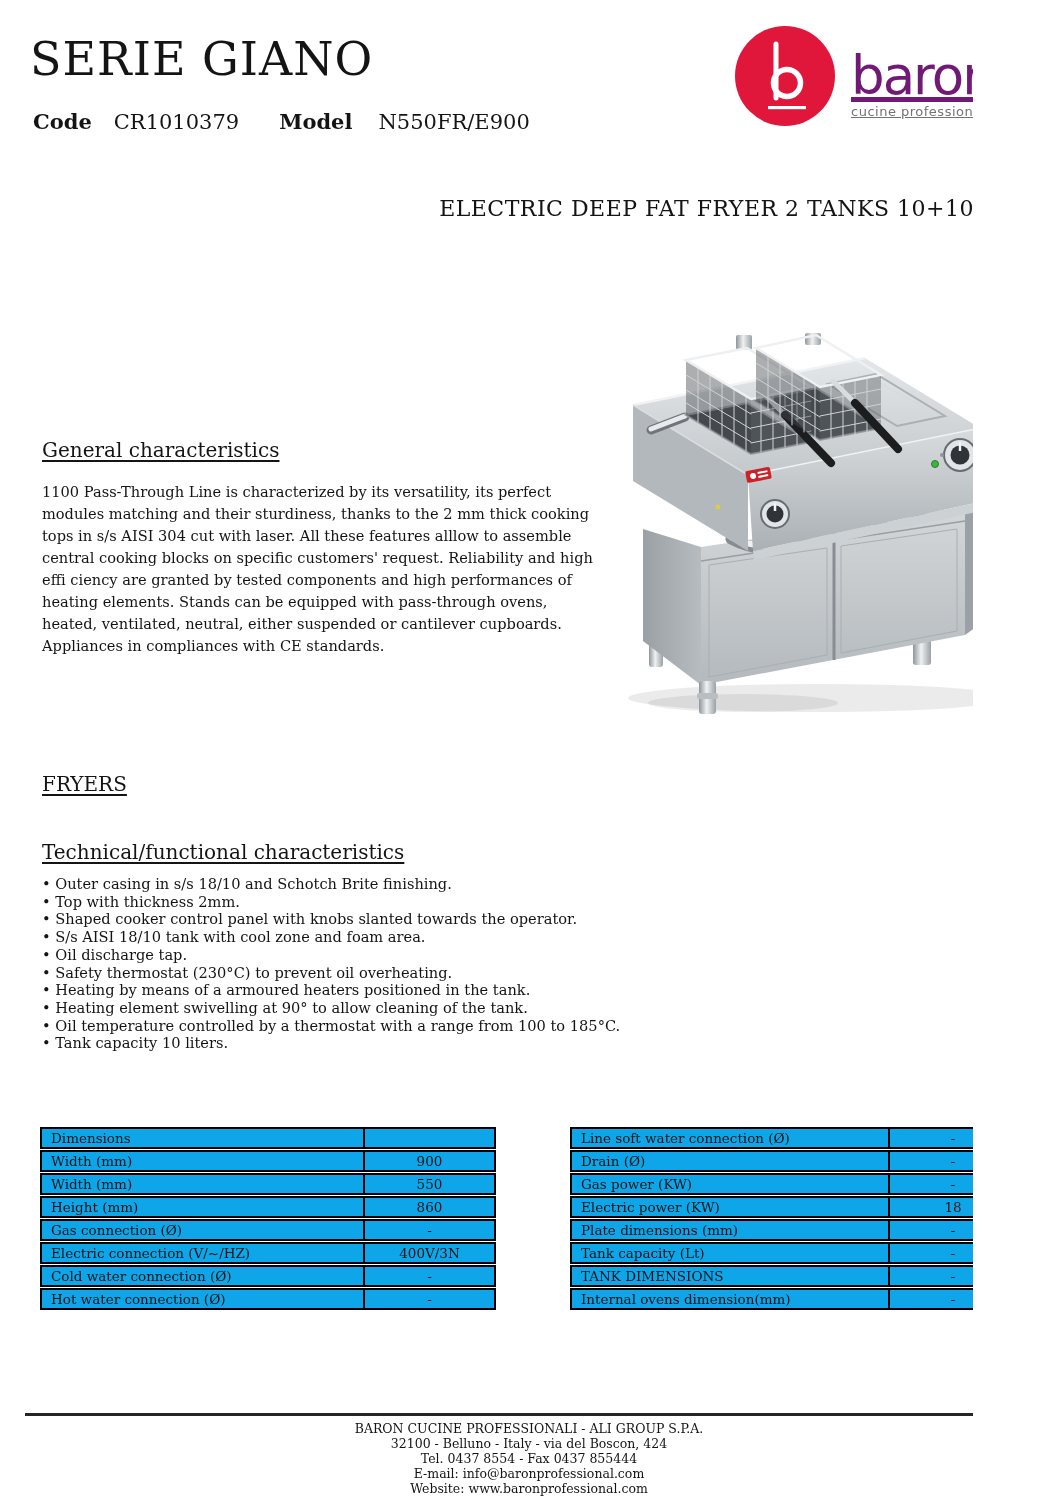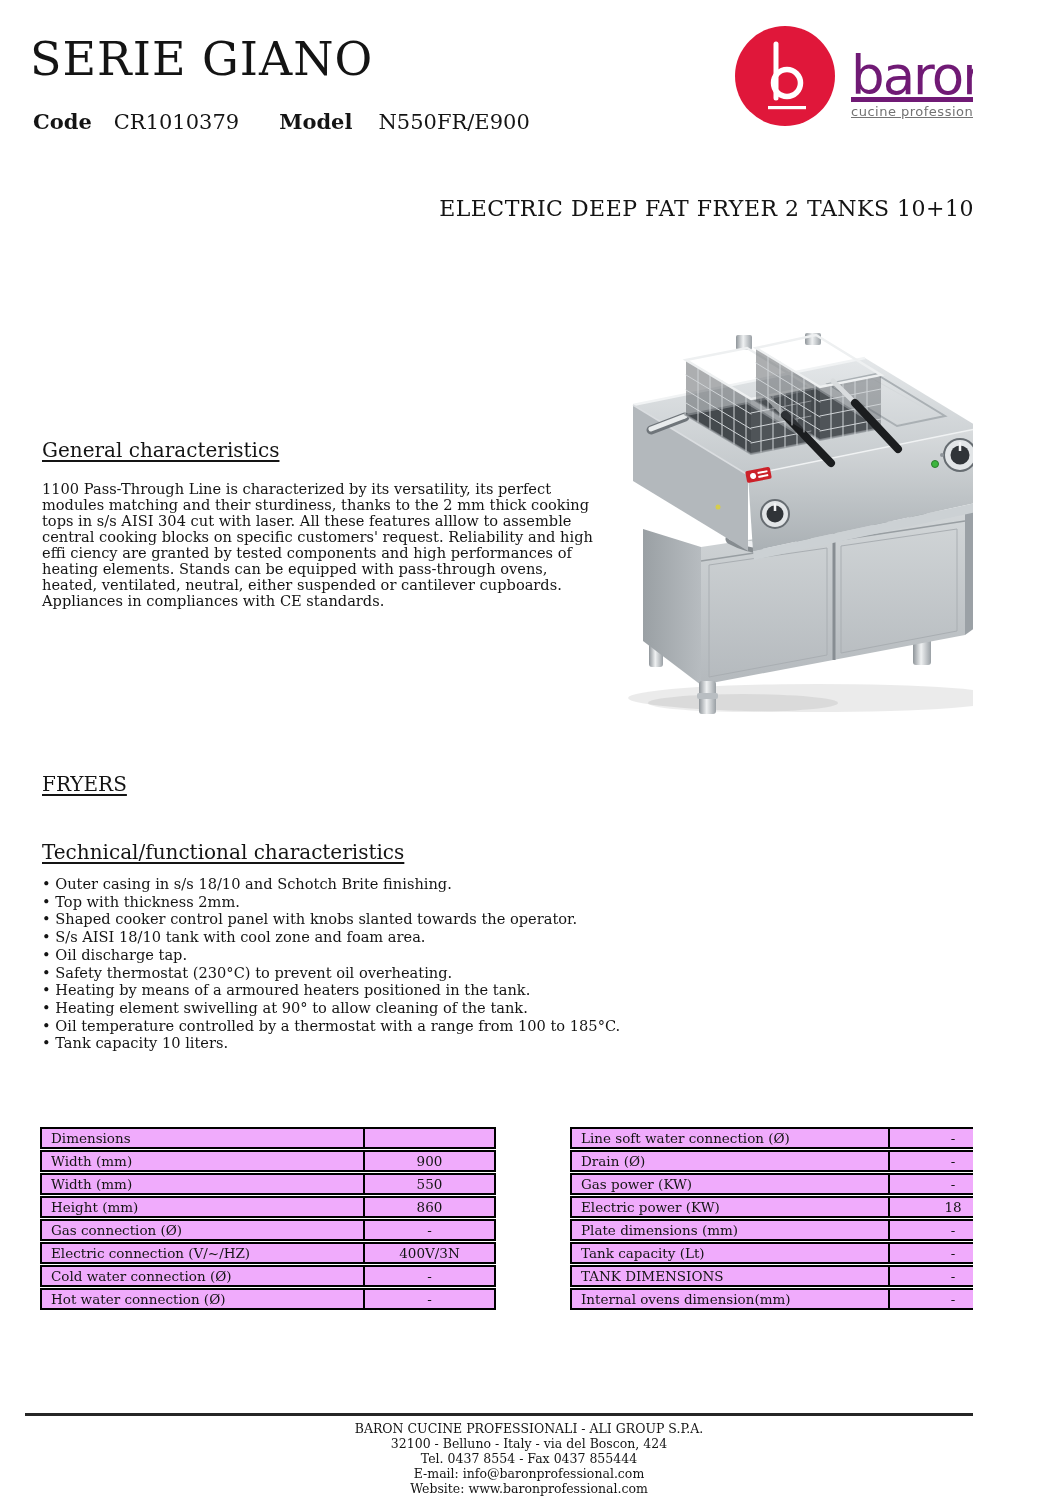--- a/index.html
+++ b/index.html
@@ -22,38 +22,38 @@
   .tagline{font-size:13px;letter-spacing:0.5px;color:#737373;margin-top:3px;text-decoration:underline;}
 
   .product-title{position:absolute;left:0;top:196px;width:1010px;text-align:right;
                  font-size:22px;text-underline-offset:3px;letter-spacing:0.5px;}
 
   
   .sec-heading{position:absolute;left:42px;font-size:20px;text-decoration:underline;text-underline-offset:3px;}
   .h-general{top:438px;}
   .h-fryers{top:772px;}
   .h-tech{top:840px;}
-  .general-body{position:absolute;left:42px;top:481px;width:562px;font-size:14.6px;line-height:16px;text-align:left;}
+  .general-body{position:absolute;left:42px;top:481px;width:562px;font-size:14.6px;line-height:22px;text-align:left;}
 
   .bullets{position:absolute;left:42px;top:875px;width:600px;font-size:14.6px;line-height:17.7px;}
   .bullet-item::before{content:"• ";}
 
   
   .product-pic{position:absolute;left:613px;top:333px;width:427px;height:385px;}
 
   
   .tech-data-bar{position:absolute;left:40px;top:1086px;width:977px;height:28px;background:#ededed;
                  text-align:center;}
   .tech-data-bar span{font-size:15.5px;line-height:28px;text-decoration:underline;text-underline-offset:3px;}
 
   .spec-table{position:absolute;top:1127px;}
   .spec-table.left{left:40px;width:456px;}
   .spec-table.right{left:570px;width:448px;}
   .spec-row{display:flex;border:2px solid #000;margin-bottom:1px;height:18px;align-items:center;
-            font-size:13.5px;background:#f0abfc;}
+            font-size:13.5px;background:#0ea5e9;}
   .spec-row .lbl{padding-left:9px;border-right:2px solid #000;height:100%;display:flex;align-items:center;flex:0 0 auto;}
   .spec-table.left .lbl{width:312px;}
   .spec-table.right .lbl{width:307px;}
   .spec-row .val{flex:1;text-align:center;}
 
   
   .footer-rule{position:absolute;left:25px;top:1413px;width:1010px;height:3px;background:#262626;}
   .footer{position:absolute;left:0;top:1421px;width:1058px;text-align:center;font-size:12.5px;line-height:15px;}
 </style>
 </head>

